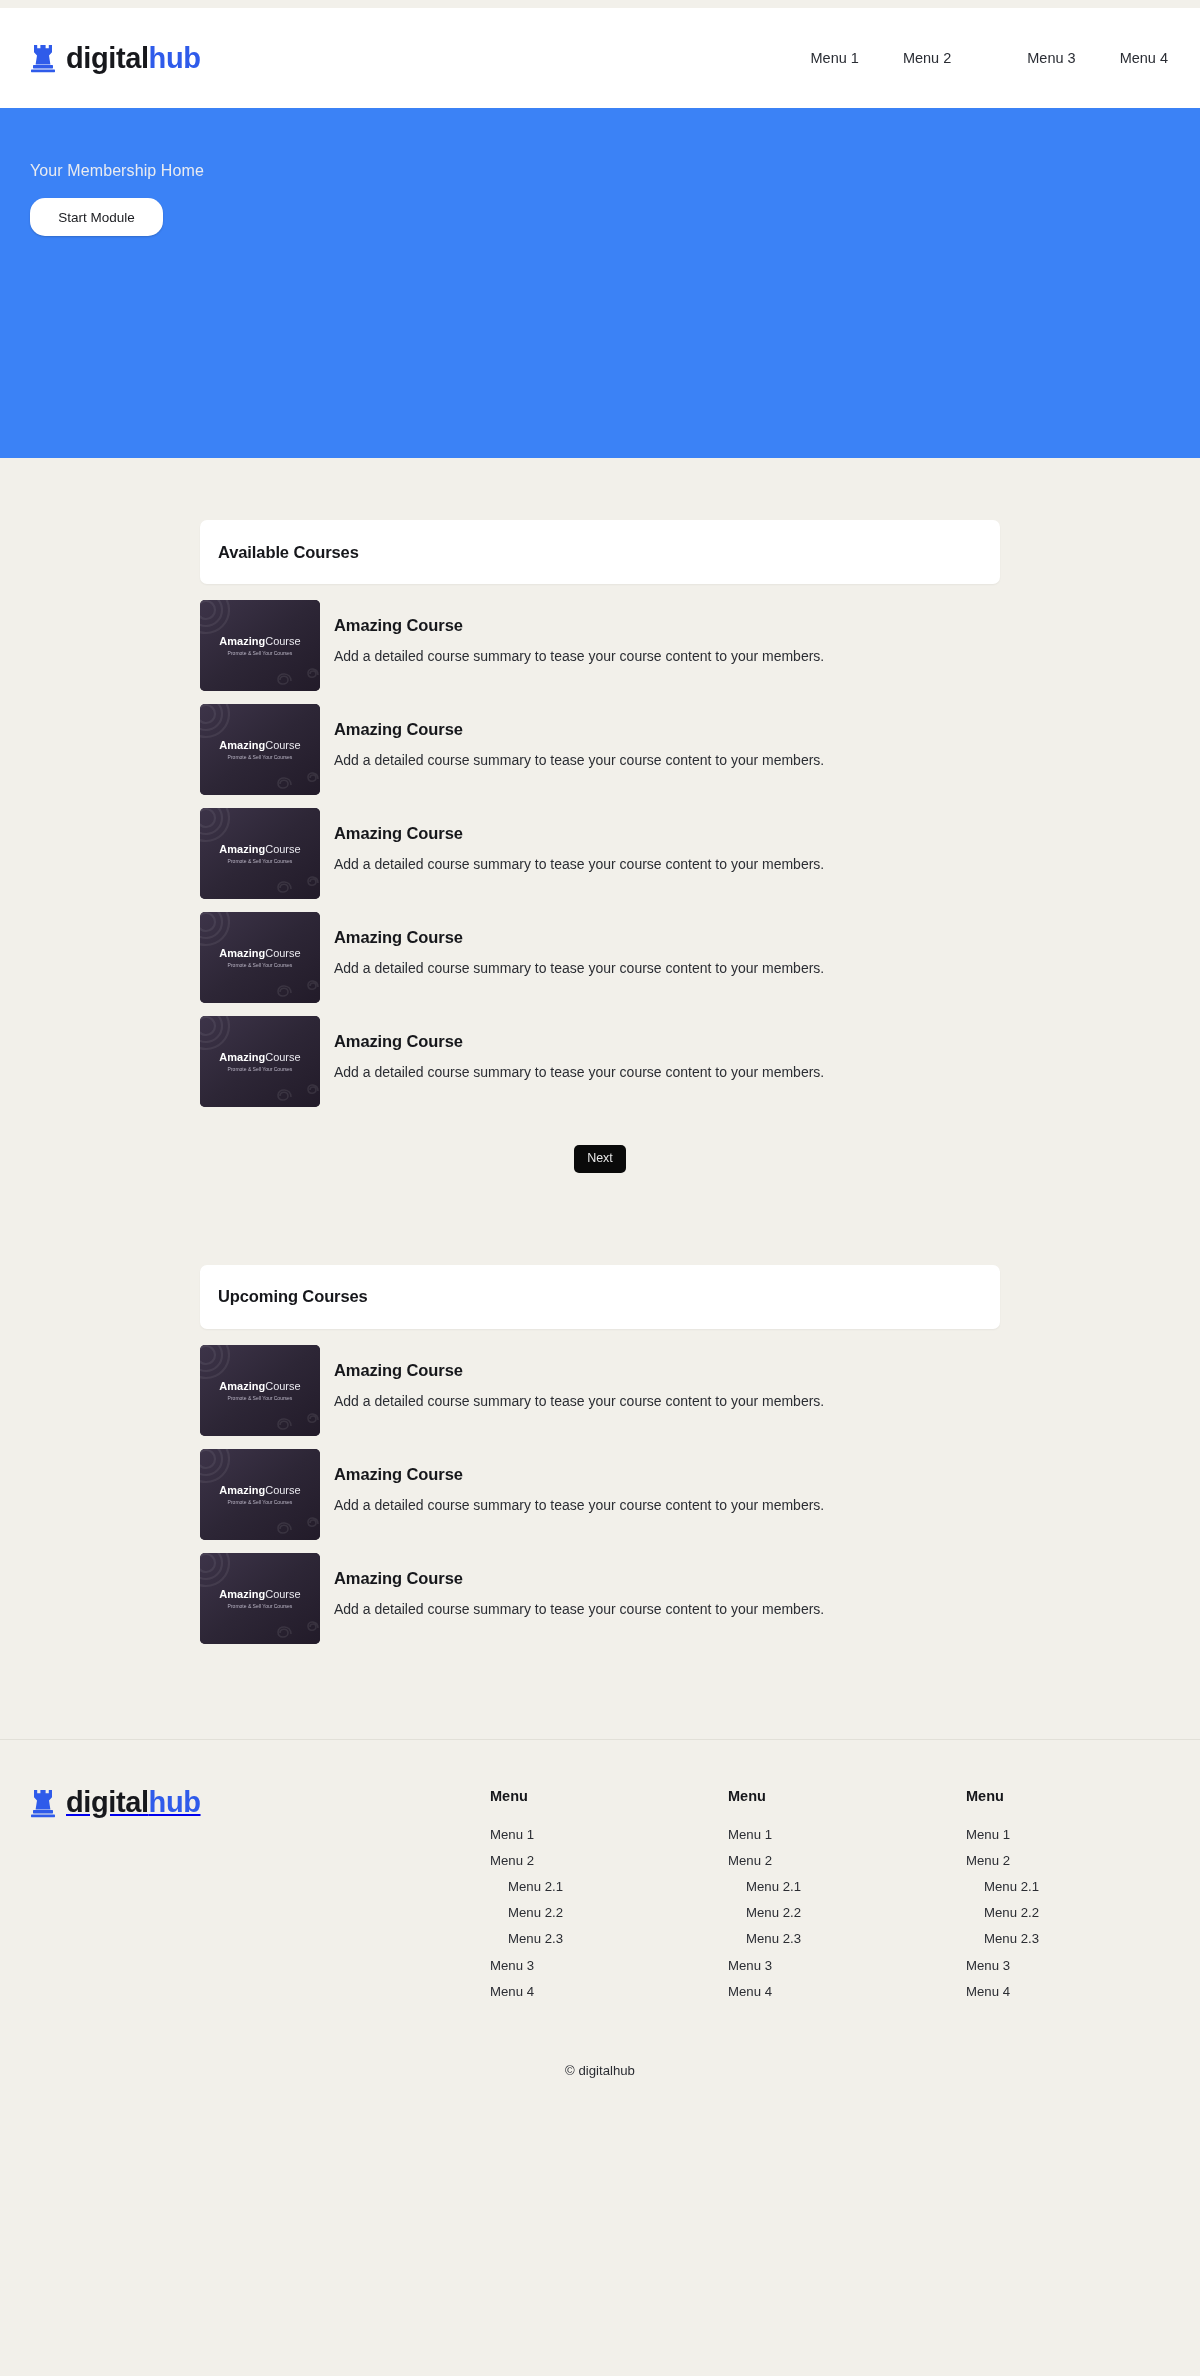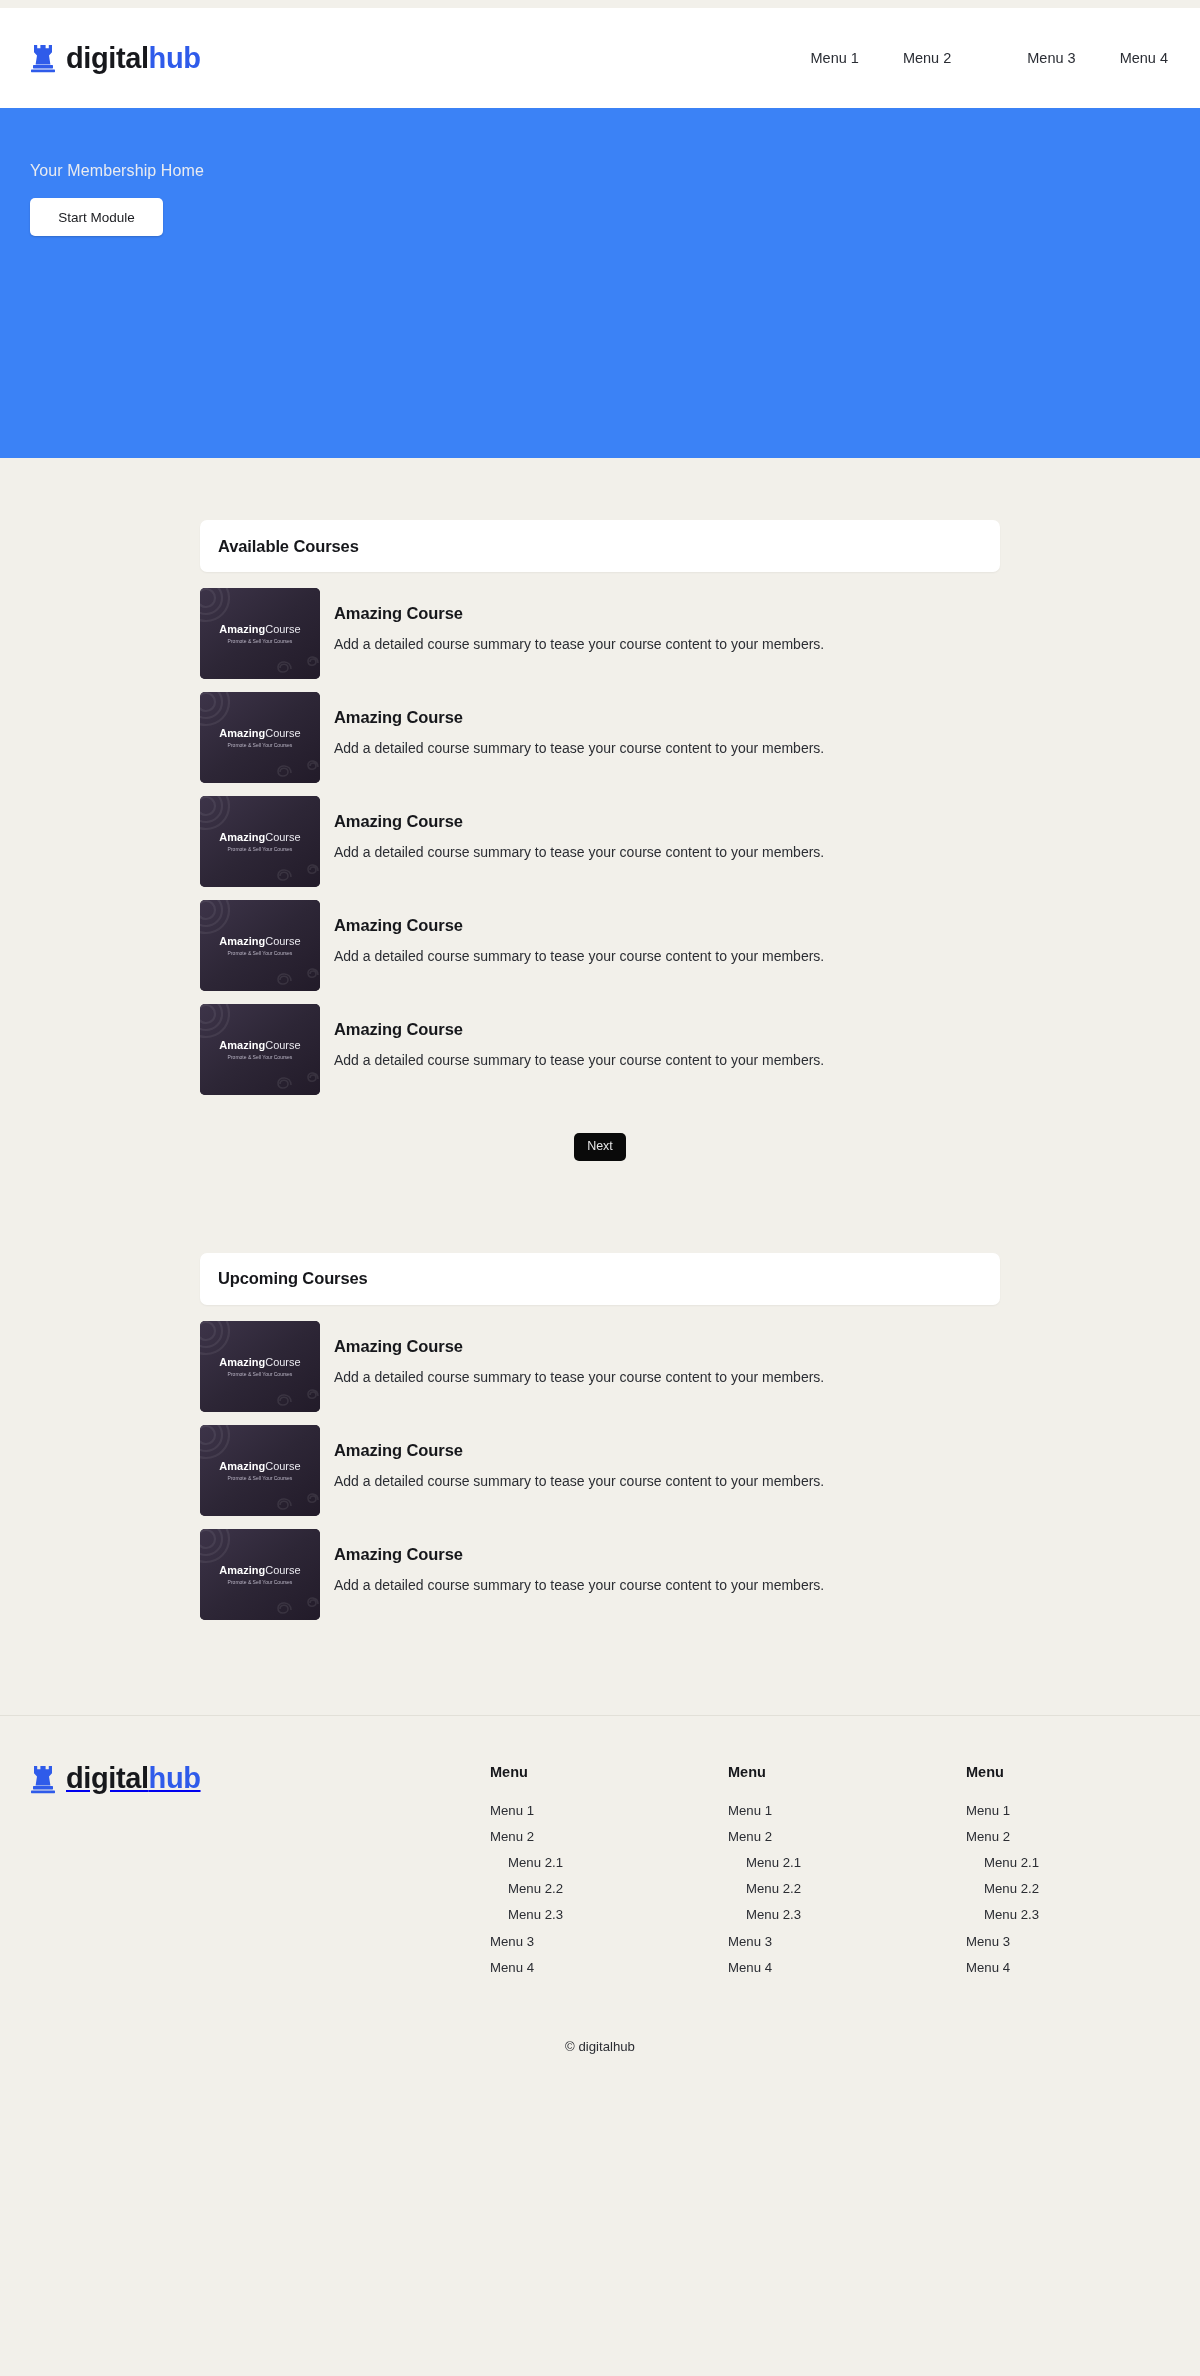--- a/index.html
+++ b/index.html
@@ -89,38 +89,38 @@
   }
   .hero-btn {
     display: inline-flex;
     align-items: center;
     justify-content: center;
     width: 133px;
     height: 38px;
     background: #ffffff;
     color: #1b1c20;
     border: none;
-    border-radius: 5px;
+    border-radius: 15px;
     font-family: "Liberation Sans", sans-serif;
     font-size: 13.5px;
     font-weight: 400;
     cursor: pointer;
     box-shadow: 0 1px 2px rgba(0,0,0,0.18);
   }
 
   
   .content { padding: 62px 0 0 0; }
 
   .section { width: 800px; margin: 0 auto; }
   .section + .section { margin-top: 92px; }
 
   .section-head {
     background: #ffffff;
     border-radius: 7px;
-    height: 52px;
+    height: 64px;
     display: flex;
     align-items: center;
     padding: 0 18px;
     box-shadow: 0 1px 2px rgba(18,18,20,0.05);
     text-align: center;
   }
   .section-title {
     font-size: 16.5px;
     font-weight: 700;
     color: #16171b;

